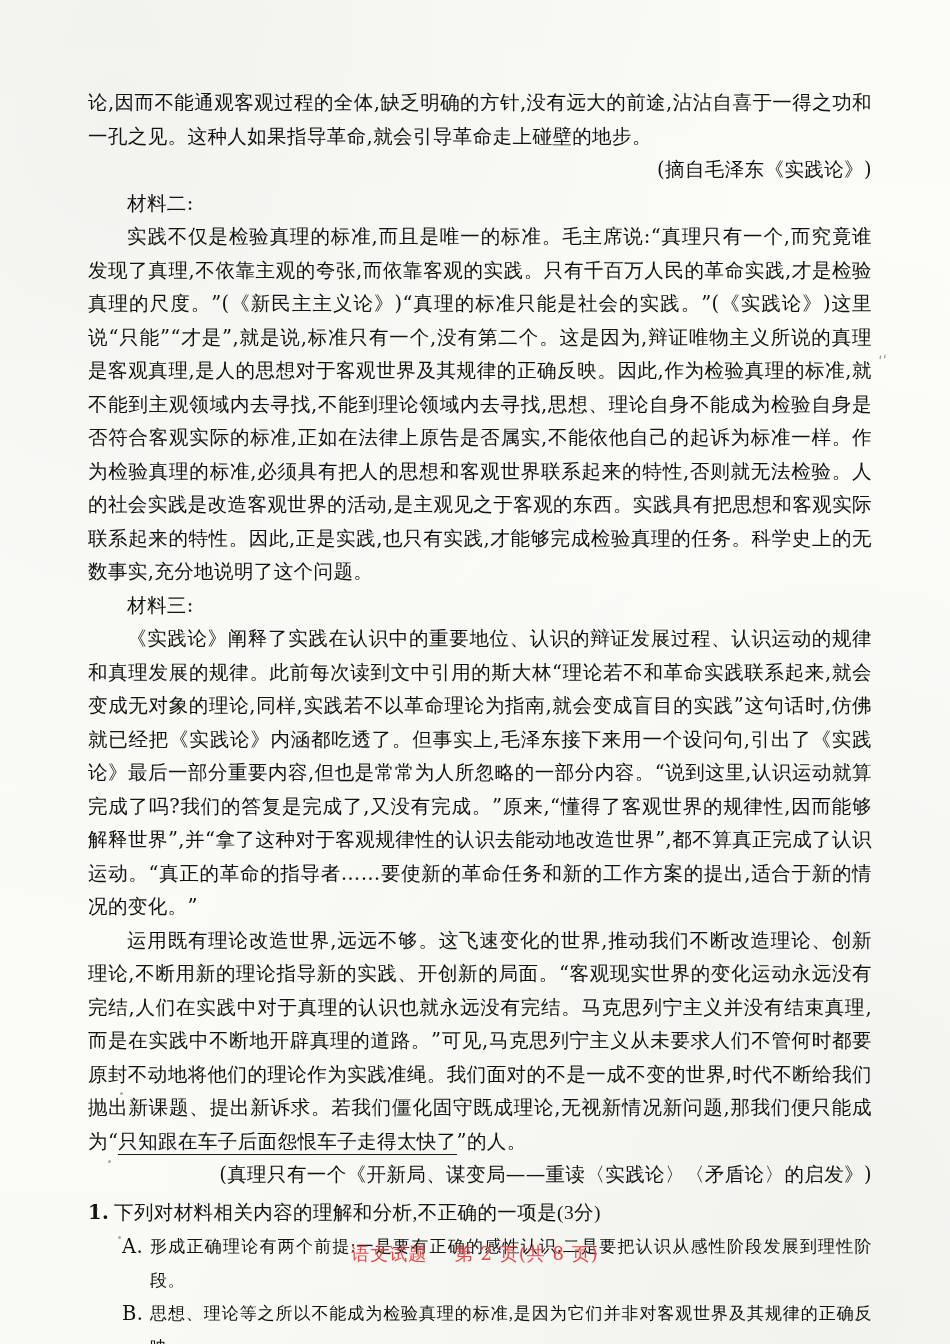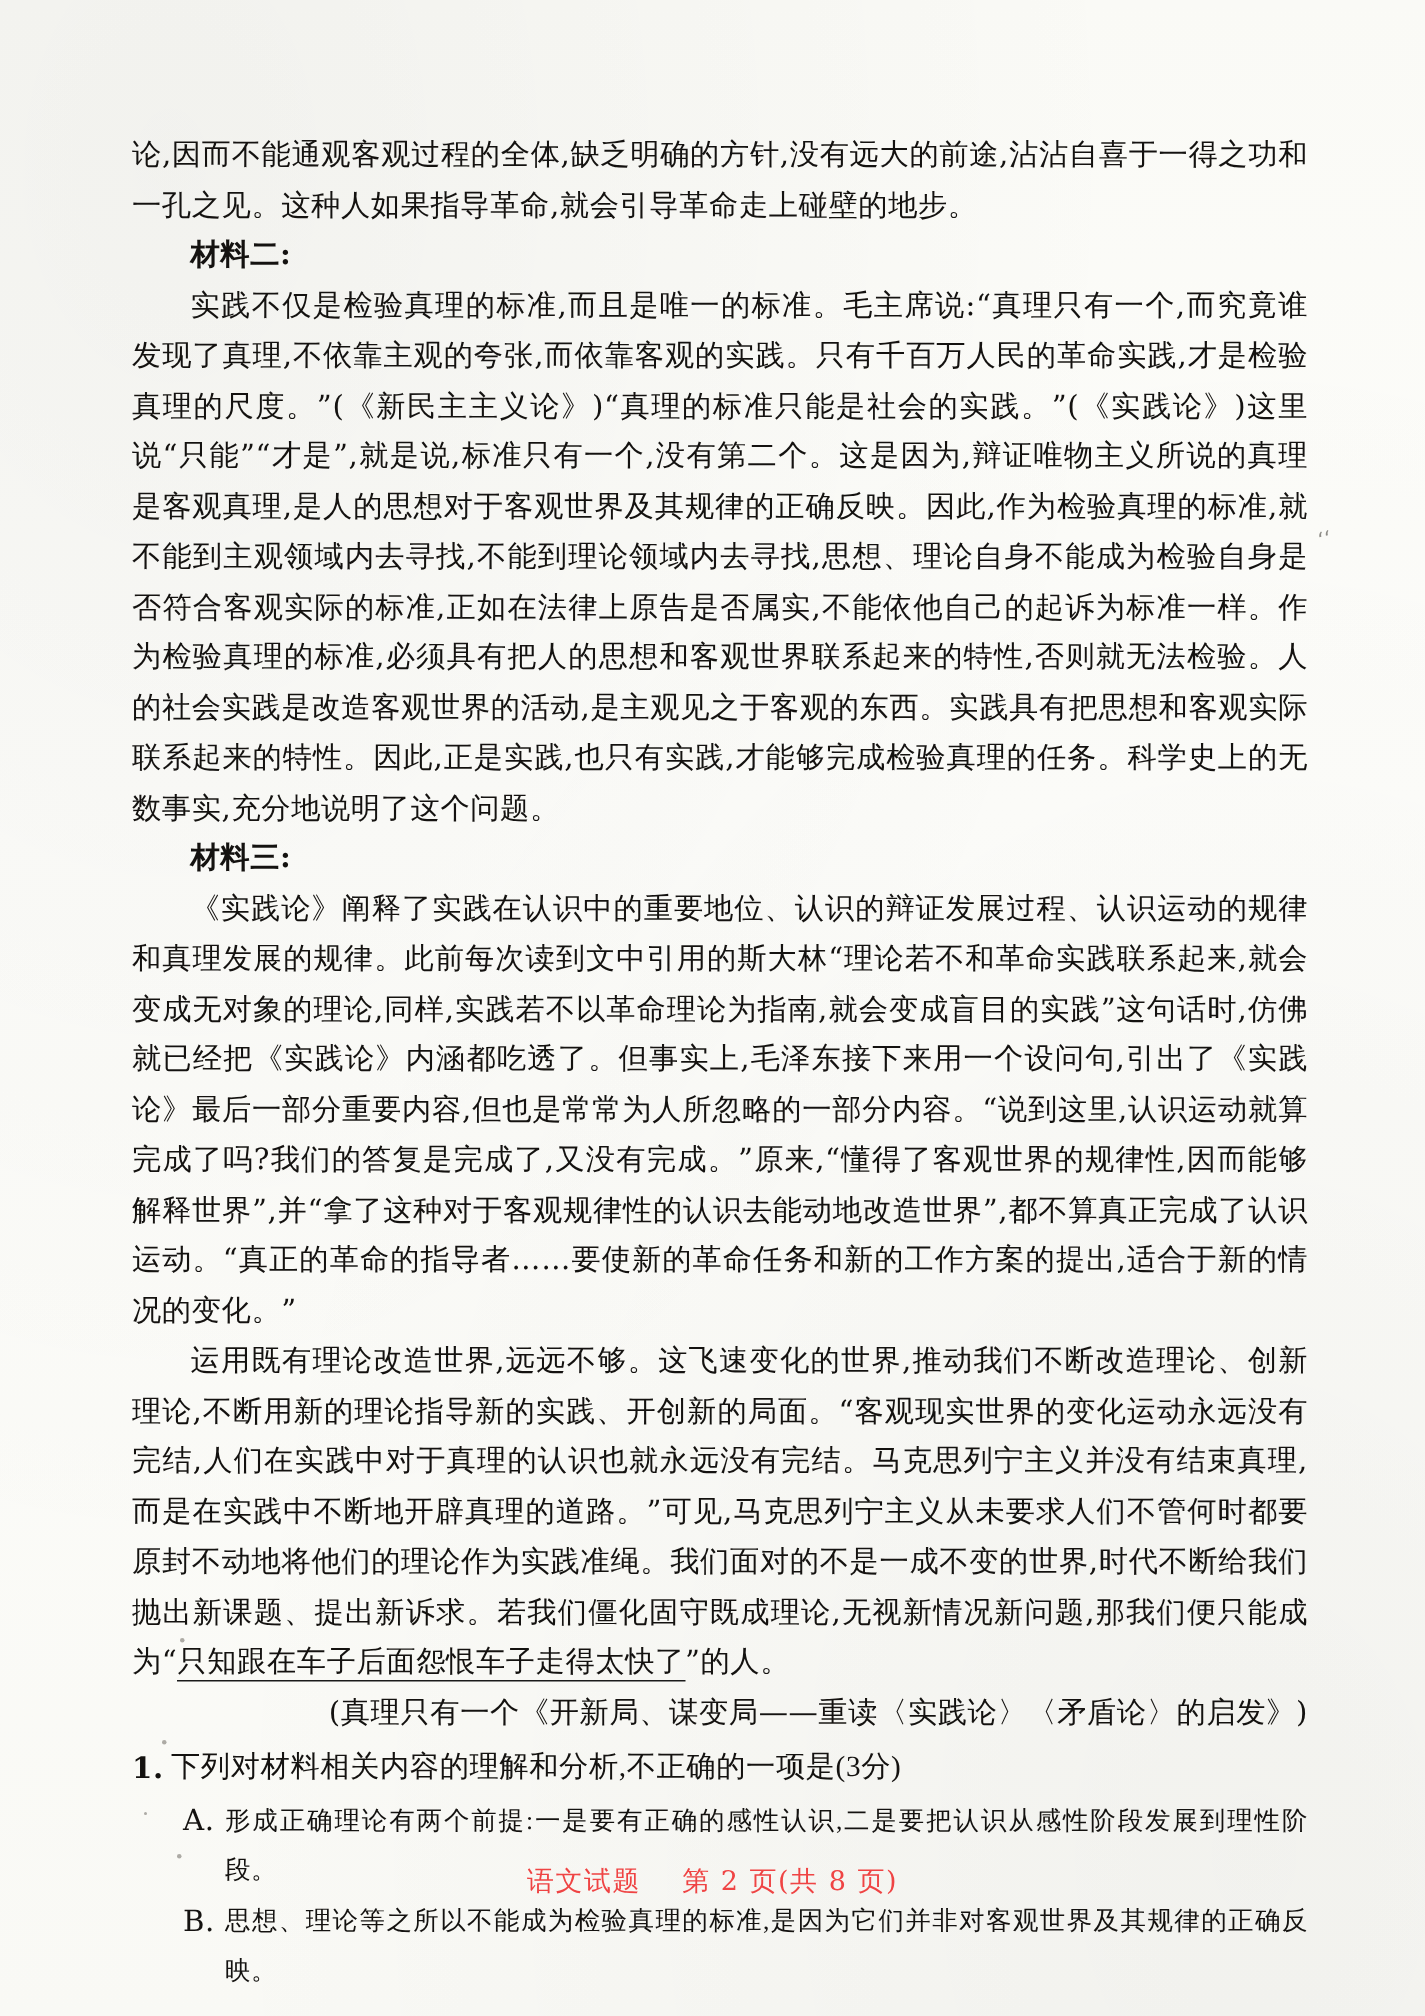--- a/index.html
+++ b/index.html
@@ -51,21 +51,21 @@
   }
   .noindent {
     text-indent: 0;
   }
   .src-line {
     text-align: right;
     text-indent: 0;
   }
   .label {
     text-indent: 2em;
-    font-weight: 700;
+    font-weight: 400;
   }
   .q-block {
     display: flex;
     align-items: flex-start;
     margin-top: 4px;
   }
   .q-num {
     font-family: "DejaVu Serif", serif;
     font-size: 19.5px;
     line-height: 33.5px;
@@ -144,20 +144,21 @@
 <body>
 
 <div class="page">
 
   <div class="edge-mark">ʻʻ</div>
 
   <div class="content doc-text">
 
     <p class="noindent">论,因而不能通观客观过程的全体,缺乏明确的方针,没有远大的前途,沾沾自喜于一得之功和一孔之见。这种人如果指导革命,就会引导革命走上碰壁的地步。</p>
 
+    <p class="src-line">(摘自毛泽东《实践论》)</p>
 
     <p class="label">材料二:</p>
 
     <p class="para">实践不仅是检验真理的标准,而且是唯一的标准。毛主席说:“真理只有一个,而究竟谁发现了真理,不依靠主观的夸张,而依靠客观的实践。只有千百万人民的革命实践,才是检验真理的尺度。”(《新民主主义论》)“真理的标准只能是社会的实践。”(《实践论》)这里说“只能”“才是”,就是说,标准只有一个,没有第二个。这是因为,辩证唯物主义所说的真理是客观真理,是人的思想对于客观世界及其规律的正确反映。因此,作为检验真理的标准,就不能到主观领域内去寻找,不能到理论领域内去寻找,思想、理论自身不能成为检验自身是否符合客观实际的标准,正如在法律上原告是否属实,不能依他自己的起诉为标准一样。作为检验真理的标准,必须具有把人的思想和客观世界联系起来的特性,否则就无法检验。人的社会实践是改造客观世界的活动,是主观见之于客观的东西。实践具有把思想和客观实际联系起来的特性。因此,正是实践,也只有实践,才能够完成检验真理的任务。科学史上的无数事实,充分地说明了这个问题。</p>
 
 
     <p class="label">材料三:</p>
 
     <p class="para">《实践论》阐释了实践在认识中的重要地位、认识的辩证发展过程、认识运动的规律和真理发展的规律。此前每次读到文中引用的斯大林“理论若不和革命实践联系起来,就会变成无对象的理论,同样,实践若不以革命理论为指南,就会变成盲目的实践”这句话时,仿佛就已经把《实践论》内涵都吃透了。但事实上,毛泽东接下来用一个设问句,引出了《实践论》最后一部分重要内容,但也是常常为人所忽略的一部分内容。“说到这里,认识运动就算完成了吗?我们的答复是完成了,又没有完成。”原来,“懂得了客观世界的规律性,因而能够解释世界”,并“拿了这种对于客观规律性的认识去能动地改造世界”,都不算真正完成了认识运动。“真正的革命的指导者……要使新的革命任务和新的工作方案的提出,适合于新的情况的变化。”</p>
 

